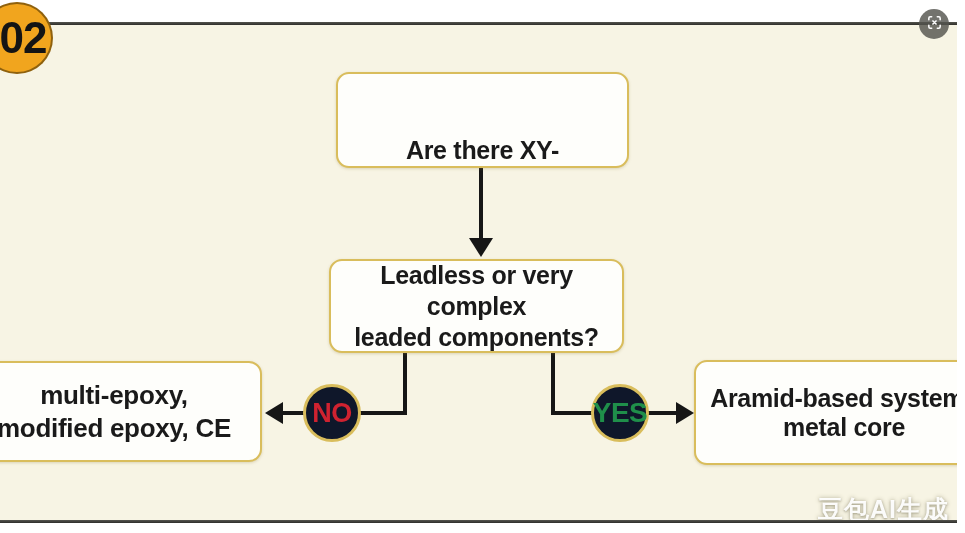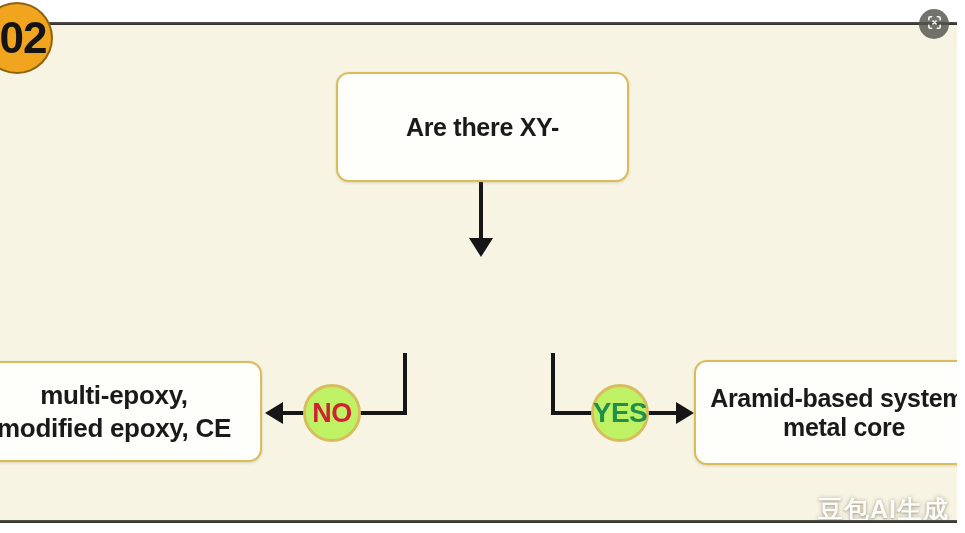--- a/index.html
+++ b/index.html
@@ -43,21 +43,21 @@
 
   
   .box {
     position:absolute; background:#fefefb;
     border:2px solid #d9bd5c; border-radius:13px;
     display:flex; flex-direction:column; justify-content:center; align-items:center;
     text-align:center; font-weight:bold; color:#1a1a1a;
     font-size:25px; line-height:31px; letter-spacing:-0.3px;
     box-shadow:0 1px 3px rgba(150,130,60,0.28);
   }
-  .box.q1 { left:336px; top:47px;  width:293px; height:110px; }
+  .box.q1 { left:336px; top:47px;  width:293px; height:96px;justify-content:flex-end; }
   .box.q2 { left:329px; top:234px; width:295px; height:94px; }
   .box.res-no  { left:-34px; top:336px; width:296px; height:101px; font-size:26px; line-height:33px; }
   .box.res-yes { left:694px; top:335px; width:300px; height:105px; line-height:29px; }
 
   
   .line { position:absolute; background:#161616; }
   .v-arrow-1   { left:479px; top:133px; width:4px; height:82px; }
   .v-drop-no   { left:403px; top:328px; width:4px; height:60px; }
   .v-drop-yes  { left:551px; top:328px; width:4px; height:60px; }
   .h-no  { left:270px; top:386px; width:137px; height:4px; }
@@ -77,21 +77,21 @@
   }
   .ah-right {
     left:676px; top:377px;
     border-top:11px solid transparent; border-bottom:11px solid transparent;
     border-left:18px solid #161616;
   }
 
   
   .bcircle {
     position:absolute; width:58px; height:58px; border-radius:50%;
-    background:#bef264; border:3px solid #d9bd5c;
+    background:#0f172a; border:3px solid #d9bd5c;
     display:flex; align-items:center; justify-content:center;
     font-weight:bold; letter-spacing:-0.5px;
   }
   .bcircle.no  { left:303px; top:359px; color:#cf2230; font-size:27px; }
   .bcircle.yes { left:591px; top:359px; color:#1f8f4a; font-size:28px; }
 
   
   .watermark {
     position:absolute; left:818px; top:468px;
     font-size:25px; font-weight:bold;
@@ -115,20 +115,24 @@
     <div class="ah ah-left"></div>
 
     <div class="line v-drop-yes"></div>
     <div class="line h-yes"></div>
     <div class="ah ah-right"></div>
 
     <div class="box q1">
       <span>Are there XY-</span>
     </div>
 
+    <div class="box q2">
+      <span>Leadless or very complex</span>
+      <span>leaded components?</span>
+    </div>
 
     <div class="box res-no">
       <span>multi-epoxy,</span>
       <span>modified epoxy, CE</span>
     </div>
 
     <div class="box res-yes">
       <span>Aramid-based systems</span>
       <span>metal core</span>
     </div>

